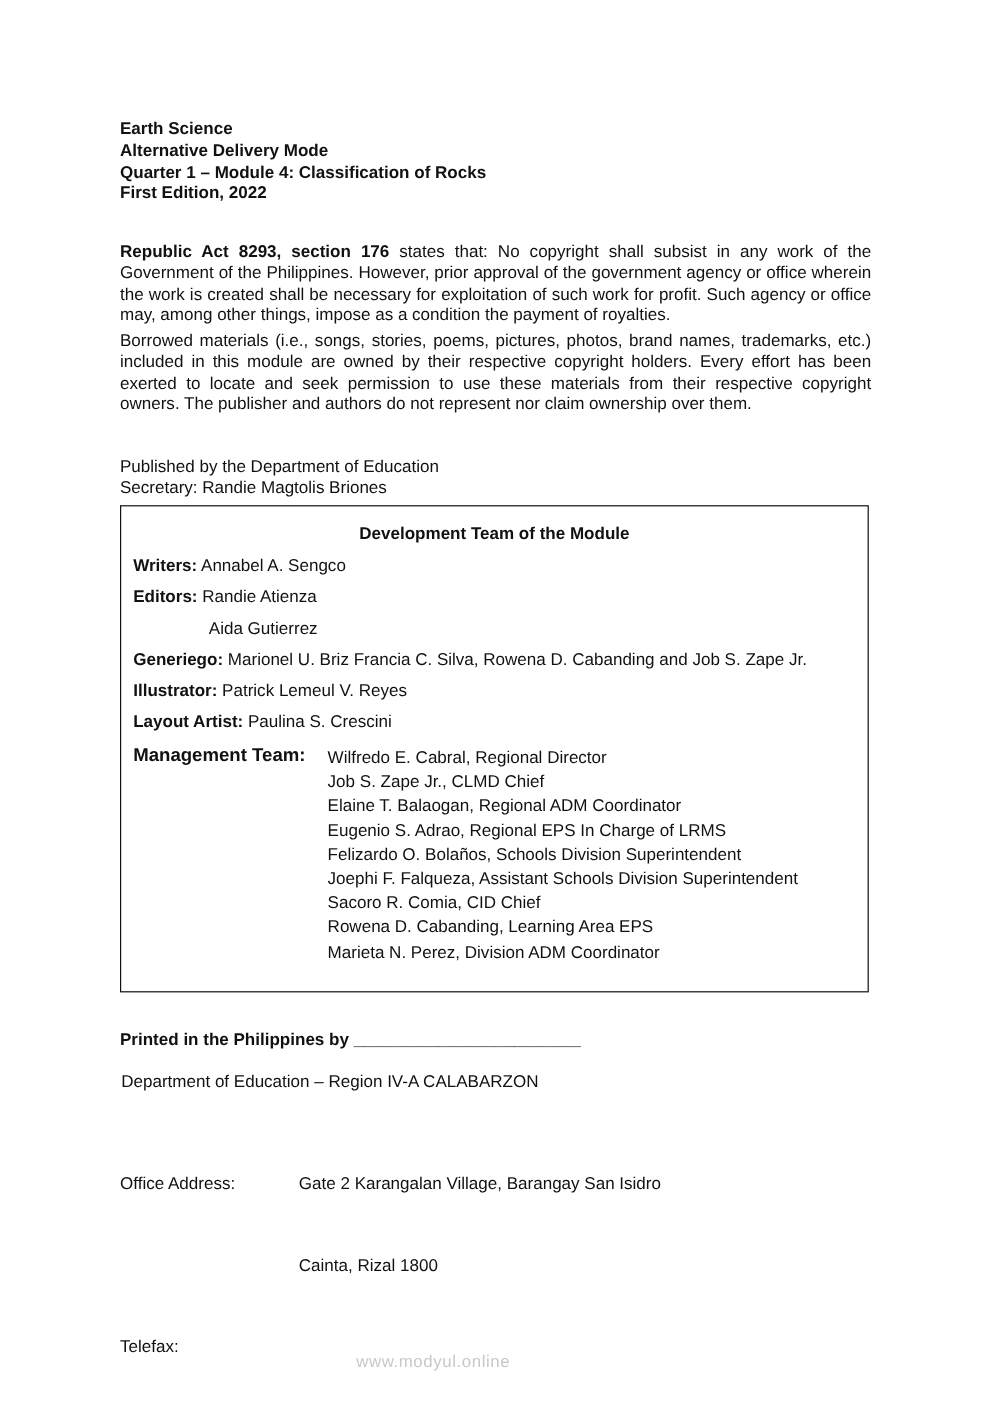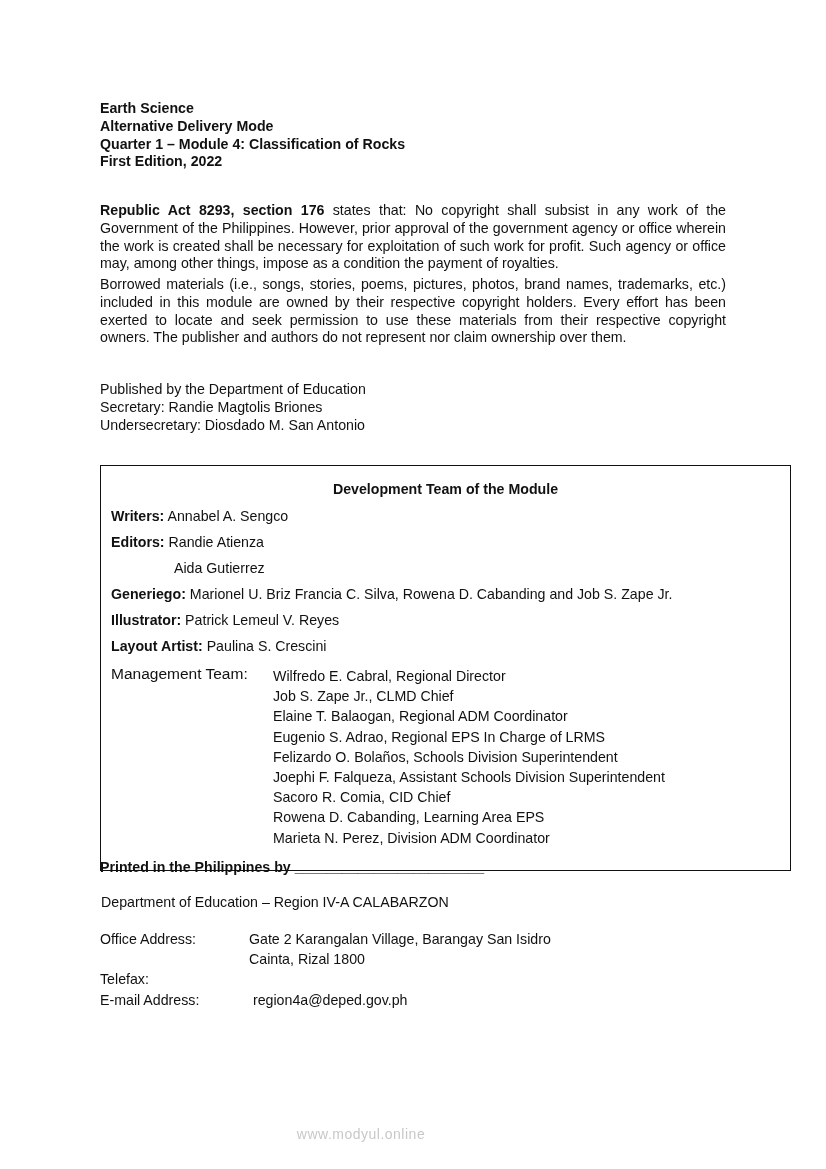--- a/index.html
+++ b/index.html
@@ -8,32 +8,32 @@
       font-family: "Liberation Sans", sans-serif; color: #111111;
     }
     .page { position: absolute; left: 100px; top: 0; width: 626px; }
     .title-block { position: absolute; top: 100px; left: 0; font-weight: bold; font-size: 14.2px; line-height: 17.8px; }
     .para { position: absolute; left: 0; width: 626px; font-size: 14.2px; line-height: 17.8px; text-align: justify; }
     .para b { font-weight: bold; }
     .para1 { top: 171px; margin-top: 31px; }
     .para2 { top: 276px; }
     .pub-block { position: absolute; top: 381px; left: 0; font-size: 14.2px; line-height: 17.8px; }
     .team-box {
-      position: absolute; left: 0; top: 465px; width: 691px; height: 406px;
+      position: absolute; left: 0; top: 421px; width: 624px; height: 406px;
       border: 1.5px solid #111; box-sizing: border-box;
     }
     .team-title { position: absolute; top: 15px; left: 0; width: 100%; text-align: center; font-weight: bold; font-size: 14.2px; }
     .team-row { position: absolute; left: 10px; font-size: 14.2px; white-space: nowrap; }
     .team-row b { font-weight: bold; }
-    .mgmt-label { position: absolute; left: 10px; top: 199px; font-weight: normal; font-size: 15.5px; text-align: center; }
+    .mgmt-label { position: absolute; left: 10px; top: 199px; font-weight: bold; font-size: 15.5px; text-align: center; }
     .mgmt-list { position: absolute; left: 172px; top: 200px; font-size: 14.2px; line-height: 20.2px; }
     .printed { position: absolute; top: 859px; left: 0; font-weight: bold; font-size: 14.2px; }
     .deped { position: absolute; top: 894px; left: 1px; font-weight: normal; font-size: 14.2px; }
     .contact { position: absolute; top: 929px; left: 0; font-size: 14.2px; line-height: 20.2px; }
-    .contact-row { display: flex; }
+    .contact-row { display: flex; margin-top: 48px; }
     .contact-label { width: 149px; }
     .watermark { position: absolute; top: 1126px; left: 0; width: 722px; text-align: center; font-size: 14px; color: #c8c8c8; letter-spacing: 0.5px; }
   </style>
 </head>
 <body>
 
 <div class="page">
 
   <div class="title-block">
     <div>Earth Science</div>
@@ -44,21 +44,20 @@
 
   <div class="para para1">
     <b>Republic Act 8293, section 176</b><span> states that: No copyright shall subsist in any work of the Government of the Philippines. However, prior approval of the government agency or office wherein the work is created shall be necessary for exploitation of such work for profit. Such agency or office may, among other things, impose as a condition the payment of royalties.</span>
   </div>
 
   <div class="para para2">Borrowed materials (i.e., songs, stories, poems, pictures, photos, brand names, trademarks, etc.) included in this module are owned by their respective copyright holders. Every effort has been exerted to locate and seek permission to use these materials from their respective copyright owners. The publisher and authors do not represent nor claim ownership over them.</div>
 
   <div class="pub-block">
     <div>Published by the Department of Education</div>
     <div>Secretary: Randie Magtolis Briones</div>
-    <div>Undersecretary: Diosdado M. San Antonio</div>
   </div>
 
   <div class="team-box">
     <div class="team-title">Development Team of the Module</div>
 
     <div class="team-row" style="top:42px">
       <b>Writers:</b><span> Annabel A. Sengco</span>
     </div>
     <div class="team-row" style="top:68px">
       <b>Editors:</b><span> Randie Atienza</span>

